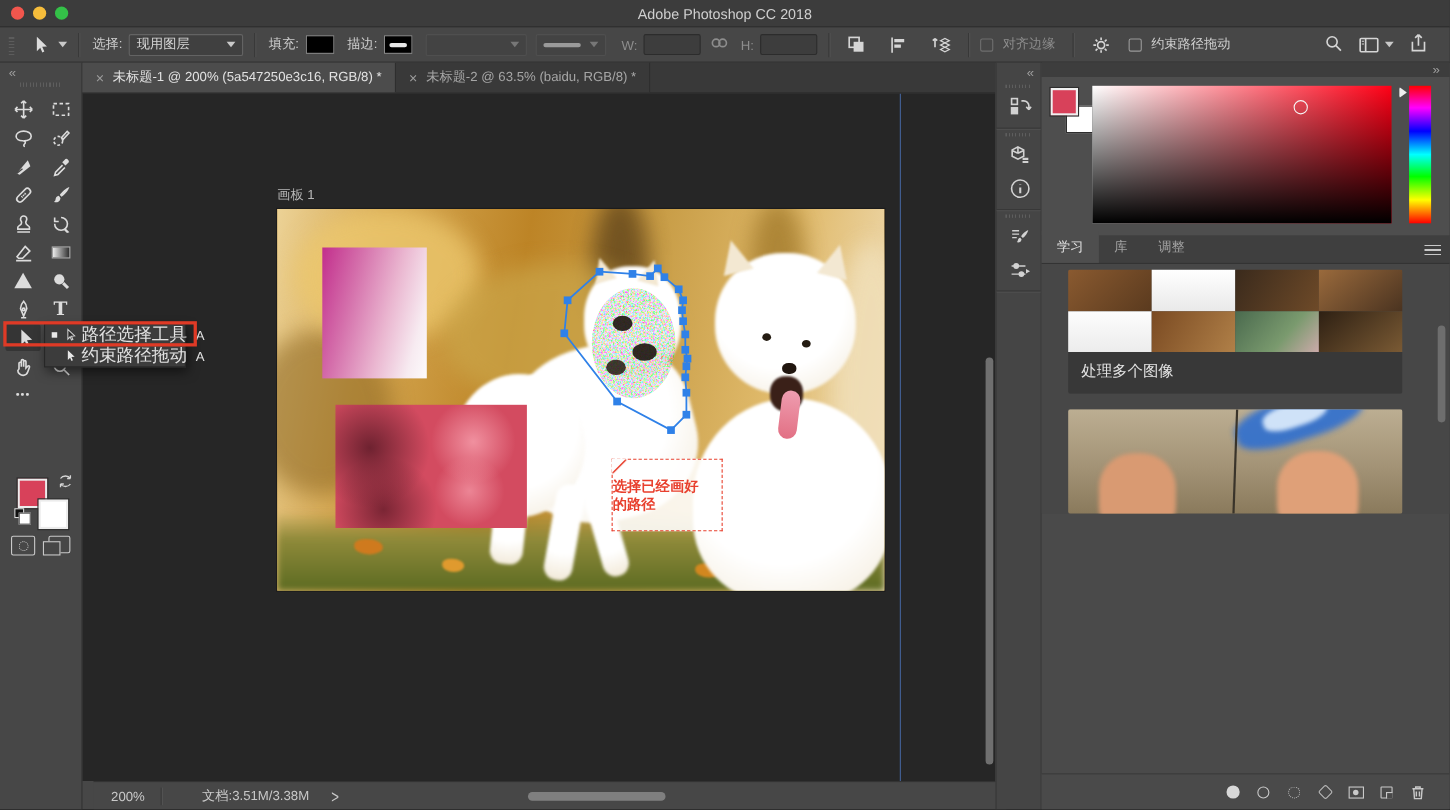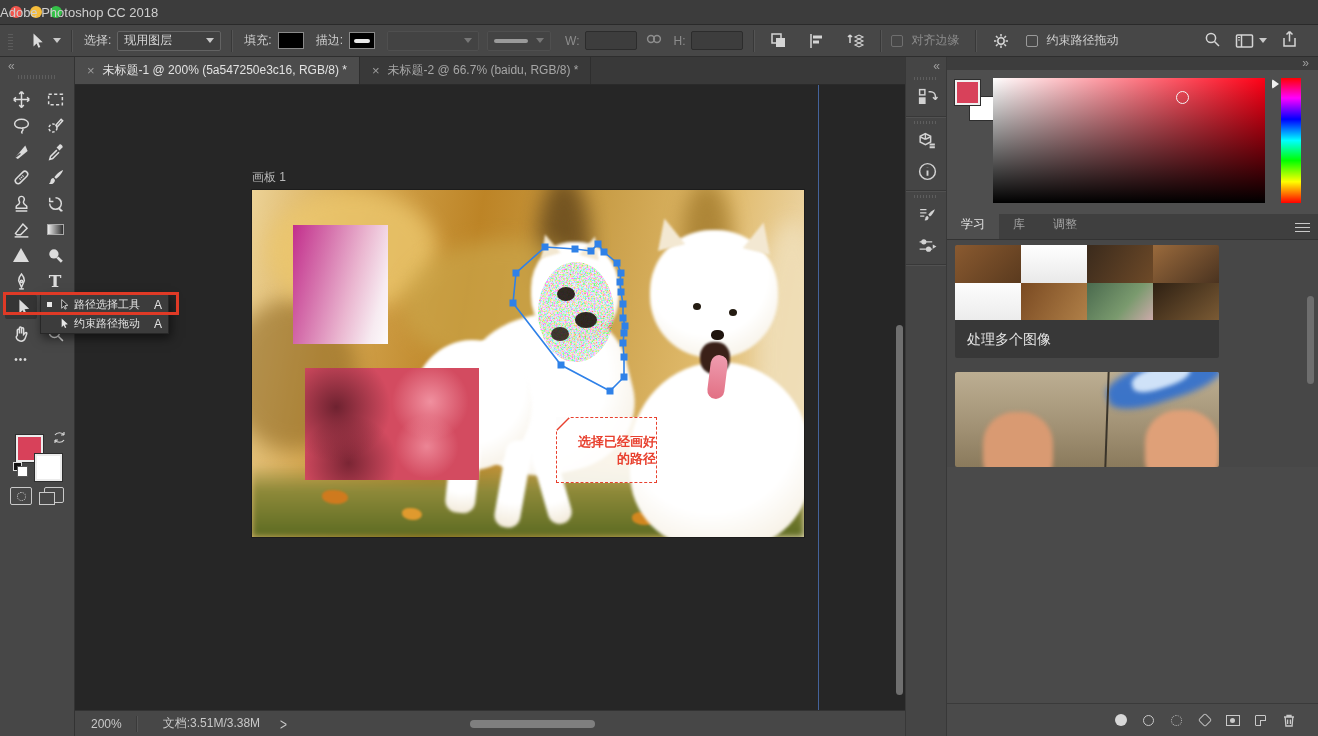--- a/index.html
+++ b/index.html
@@ -7,21 +7,21 @@
   body { font-family:"Liberation Sans", sans-serif; -webkit-font-smoothing:antialiased; }
   .app { position:relative; width:1318px; height:736px; background:#474747; overflow:hidden;
          color:#d6d6d6; font-size:12px; }
 
   
   .titlebar { position:absolute; left:0; top:0; width:1318px; height:25px; background:#3c3c3c;
               border-bottom:1px solid #2a2a2a; display:flex; align-items:center; }
   .lights { display:flex; gap:8px; margin-left:10px; }
   .light { width:12px; height:12px; border-radius:50%; }
   .light.red{ background:#f2564d; } .light.yellow{ background:#f6bd3b; } .light.green{ background:#34c148; }
-  .wintitle { position:absolute; left:0; right:0; text-align:left; color:#cfcfcf; font-size:13px; }
+  .wintitle { position:absolute; left:0; right:0; text-align:center; color:#cfcfcf; font-size:13px; }
 
   
   .optionsbar { position:absolute; left:0; top:25px; width:1318px; height:32px; background:#474747;
                 border-bottom:1px solid #2e2e2e; display:flex; align-items:center; padding:0 8px; }
   .grip-v { width:5px; height:18px; margin-right:8px;
             background:repeating-linear-gradient(0deg,#5c5c5c 0 1px,transparent 1px 3px); }
   .sep { width:1px; height:22px; background:#383838; box-shadow:1px 0 0 #545454; margin:0 10px; flex:none; }
   .ob-label { color:#cfcfcf; margin:0 6px 0 2px; white-space:nowrap; }
   .ob-label.dim { color:#8d8d8d; }
   .dropdown { height:20px; background:#404040; border:1px solid #636363; border-radius:2px;
@@ -66,53 +66,53 @@
   .smode:after { content:""; position:absolute; left:-6px; top:4px; width:14px; height:11px; background:#474747; border:1.5px solid #c9c9c9; }
 
   
   .red-box { position:absolute; left:3px; top:292px; width:176px; height:23px; border:3px solid #df3a26; z-index:40; pointer-events:none; }
   .flyout { position:absolute; left:40px; top:294px; width:129px; background:#3c3c3c; border:1px solid #272727;
             box-shadow:2px 4px 10px rgba(0,0,0,.55); z-index:30; }
   .fly-row { height:19px; display:flex; align-items:center; padding:0 6px 0 6px; color:#e2e2e2; }
   .fly-row .marker { width:5px; height:5px; background:#e8e8e8; margin-right:5px; flex:none; }
   .fly-row .marker.empty { background:transparent; }
   .fly-row svg { flex:none; margin-right:5px; }
-  .fly-label { white-space:nowrap; font-size:11px; }
+  .fly-label { white-space:nowrap; font-size:16px; }
   .fly-short { margin-left:auto; padding-left:8px; font-size:12px; }
 
   
   .tabbar { position:absolute; left:75px; top:57px; width:830px; height:28px; background:#393939; display:flex; border-bottom:1px solid #2a2a2a; }
   .dtab { display:flex; align-items:center; gap:8px; padding:0 12px; border-right:1px solid #2e2e2e; font-size:12px; white-space:nowrap; }
   .dtab .x { color:#9d9d9d; font-size:13px; }
   .dtab.active { background:#4c4c4c; color:#e2e2e2; }
   .dtab.inactive { background:#393939; color:#a6a6a6; }
 
   
   .canvas { position:absolute; left:75px; top:85px; width:830px; height:625px; background:#262626; overflow:hidden; }
   .artboard-label { position:absolute; left:177px; top:84px; color:#b9b9b9; font-size:12px; }
   .artboard { position:absolute; left:177px; top:105px; width:552px; height:347px; background:#caa35a; overflow:hidden; box-shadow:0 0 0 1px #1c1c1c; }
   .guide { position:absolute; left:743px; top:0; width:1px; height:625px; background:#44639b; z-index:20; }
   .vscroll { position:absolute; right:2px; top:240px; width:7px; height:370px; background:#6f6f6f; border-radius:4px; }
   .blob { position:absolute; filter:blur(10px); border-radius:50%; }
   .dogpart { position:absolute; background:radial-gradient(circle at 45% 35%, #ffffff 55%, #f1e8d6); filter:blur(1.5px); }
   .leaf { position:absolute; border-radius:40% 60% 50% 60%; filter:blur(1px); }
   .callout { position:absolute; left:304px; top:227px; width:101px; height:66px; background:rgba(255,255,255,.88);
-             border:1.5px dashed #e8402e; z-index:9; display:flex; flex-direction:column; align-items:flex-end; justify-content:center;font-family:Liberation Serif, serif; }
+             border:1.5px dashed #e8402e; z-index:9; display:flex; flex-direction:column; align-items:flex-start; justify-content:center;font-family:Liberation Serif, serif; }
   .callout .fold { position:absolute; left:-1px; top:-1px; width:0; height:0;
                    border-top:13px solid #fdfdfd; border-right:13px solid transparent;
                    filter:drop-shadow(1px 1px 0 #e8402e); }
   .callout div { color:#e8402e; font-size:13px; font-weight:bold; line-height:17px; }
   .pathsvg { position:absolute; left:0; top:0; z-index:8; }
 
   
-  .statusbar { position:absolute; left:75px; top:710px; width:830px; height:26px; background:#474747; border-top:1px solid #333;
+  .statusbar { position:absolute; left:85px; top:710px; width:830px; height:26px; background:#474747; border-top:1px solid #333;
                display:flex; align-items:center; color:#c9c9c9; }
   .zoomfield { padding:0 14px 0 16px; }
   .status-sep { width:1px; height:16px; background:#3a3a3a; box-shadow:1px 0 0 #555; }
-  .docinfo { padding:0 16px 0 26px; }
+  .docinfo { padding:0 16px 0 37px; }
   .status-chev { color:#c9c9c9; padding-left:4px; font-size:12px; transform:scaleY(1.4); }
   .hscroll { position:absolute; left:395px; top:9px; width:125px; height:8px; background:#8a8a8a; border-radius:4px; opacity:.85; }
 
   
   .dock { position:absolute; left:905px; top:57px; width:42px; height:679px; background:#454545; border-left:1px solid #383838; border-right:1px solid #383838; }
   .dock-collapse { position:absolute; right:7px; top:2px; color:#9f9f9f; font-size:12px; letter-spacing:-1px; }
   .dock-grip { margin:4px auto 2px; width:24px; height:3px; background:repeating-linear-gradient(90deg,#5e5e5e 0 1px,transparent 1px 3px); }
   .dock-btn { width:42px; height:30px; display:flex; align-items:center; justify-content:center; }
   .dock-btn svg { stroke:#d2d2d2; fill:none; stroke-width:1.4; }
   .dock-sep { height:1px; background:#383838; box-shadow:0 1px 0 #515151; margin:4px 0; }
@@ -132,21 +132,21 @@
   .mini-bg { position:absolute; left:22px; top:26px; width:25px; height:25px; background:#fff; border:1px solid #2e2e2e; }
   .satfield { position:absolute; left:46px; top:8px; width:272px; height:125px;
               background:linear-gradient(to bottom, rgba(0,0,0,0) 0%, #000 100%),
                          linear-gradient(to right, #ffffff 0%, #ff0016 100%); }
   .satpick { position:absolute; left:183px; top:13px; width:13px; height:13px; border:1.6px solid #f5f5f5; border-radius:50%; }
   .huebar { position:absolute; left:334px; top:8px; width:20px; height:125px;
             background:linear-gradient(to bottom,#ff0000 0%,#ff00ff 16%,#0000ff 33%,#00ffff 50%,#00ff00 66%,#ffff00 83%,#ff0000 100%); }
   .huemark { position:absolute; left:325px; top:9px; width:0; height:0;
              border-top:5px solid transparent; border-bottom:5px solid transparent; border-left:7px solid #f0f0f0; border-radius:2px; }
   .learn-body { position:relative; height:227px; background:#474747; overflow:hidden; }
-  .card { position:absolute; left:8px; width:264px; border-radius:2px; overflow:hidden; }
+  .card { position:absolute; left:24px; width:304px; border-radius:2px; overflow:hidden;font-family:Liberation Mono, monospace; }
   .collage { display:grid; grid-template-columns:1fr 1fr 1fr 1fr; grid-template-rows:38px 37px; }
   .caption { height:38px; background:#383838; color:#e4e4e4; font-size:14px; line-height:38px; padding-left:12px; }
   .learn-scroll { position:absolute; right:4px; top:56px; width:7px; height:88px; background:#6e6e6e; border-radius:4px; }
   .layers-body { position:relative; height:216px; background:#4a4a4a; }
   .pathrow { position:absolute; left:5px; right:5px; top:5px; height:33px; background:#6e6e6e; display:flex; align-items:center; }
   .path-thumb { width:24px; height:27px; background:#bfbfbf; border:1px solid #2c2c2c; margin-left:5px; position:relative; }
   .path-thumb:after { content:""; position:absolute; left:9px; top:11px; width:4px; height:4px; border:1px solid #555; background:#eee; border-radius:1px; }
   .pathrow-label { margin-left:12px; color:#ececec; font-size:13px; }
   .panel-bottombar { position:absolute; left:0; right:0; bottom:0; height:33px; background:#4a4a4a; border-top:1px solid #3a3a3a;
                      display:flex; align-items:center; justify-content:flex-end; gap:13px; padding-right:22px; }
@@ -419,21 +419,21 @@
   </div>
   <div class="red-box"></div>
 
   <div class="tabbar">
     <div class="dtab active">
       <span class="x">×</span>
       <span>未标题-1 @ 200% (5a547250e3c16, RGB/8) *</span>
     </div>
     <div class="dtab inactive">
       <span class="x">×</span>
-      <span>未标题-2 @ 66.7% (baidu, RGB/8) *</span>
+      <span>未标题-2 @ 63.5% (baidu, RGB/8) *</span>
     </div>
   </div>
 
   <div class="canvas">
     <div class="artboard-label">画板 1</div>
 
     <div class="artboard">
 
       <div style="position:absolute;inset:0;background:linear-gradient(100deg,#ecd296 0%,#d6a954 16%,#bd8426 38%,#c99e48 58%,#e0ba6b 78%,#f2e2c2 100%)"></div>
       <div class="blob" style="left:286px;top:-15px;width:52px;height:135px;background:#6b4d1e;opacity:.9"></div>

